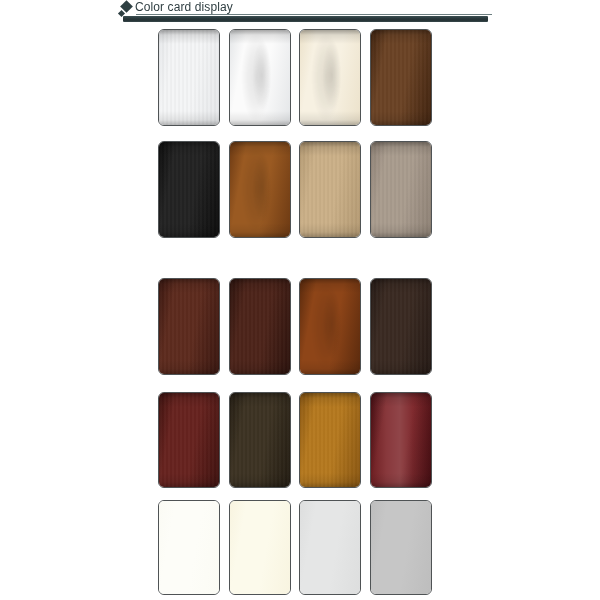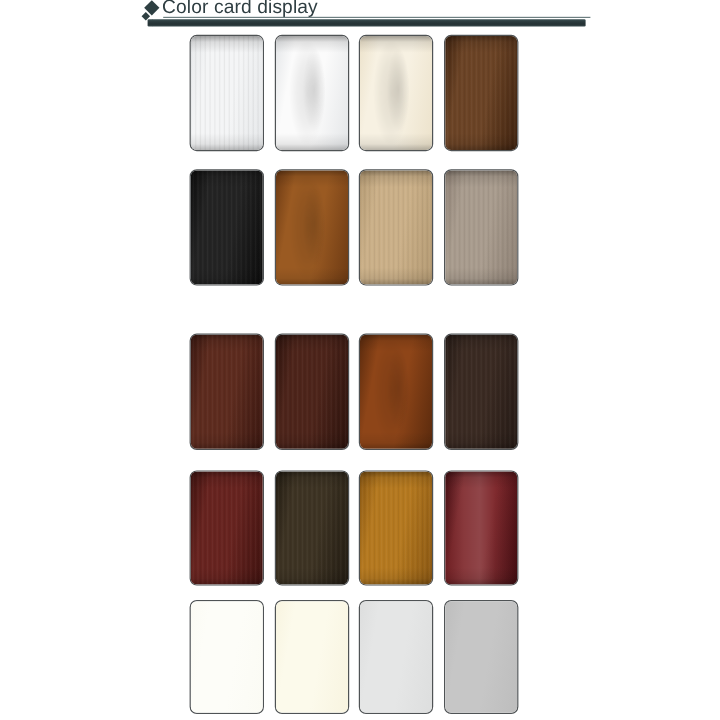--- a/index.html
+++ b/index.html
@@ -51,21 +51,21 @@
   .diamond.d-small {
     left: 6px;
     top: 16px;
     width: 4px;
     height: 4px;
   }
   #header-title {
     position: absolute;
     left: 135px;
     top: 0px;
-    font-size: 16px;
+    font-size: 12px;
     line-height: 14px;
     color: #2f3e42;
     letter-spacing: 0.1px;
     white-space: nowrap;
   }
   #header-rule {
     position: absolute;
     left: 136px;
     top: 14px;
     width: 356px;

